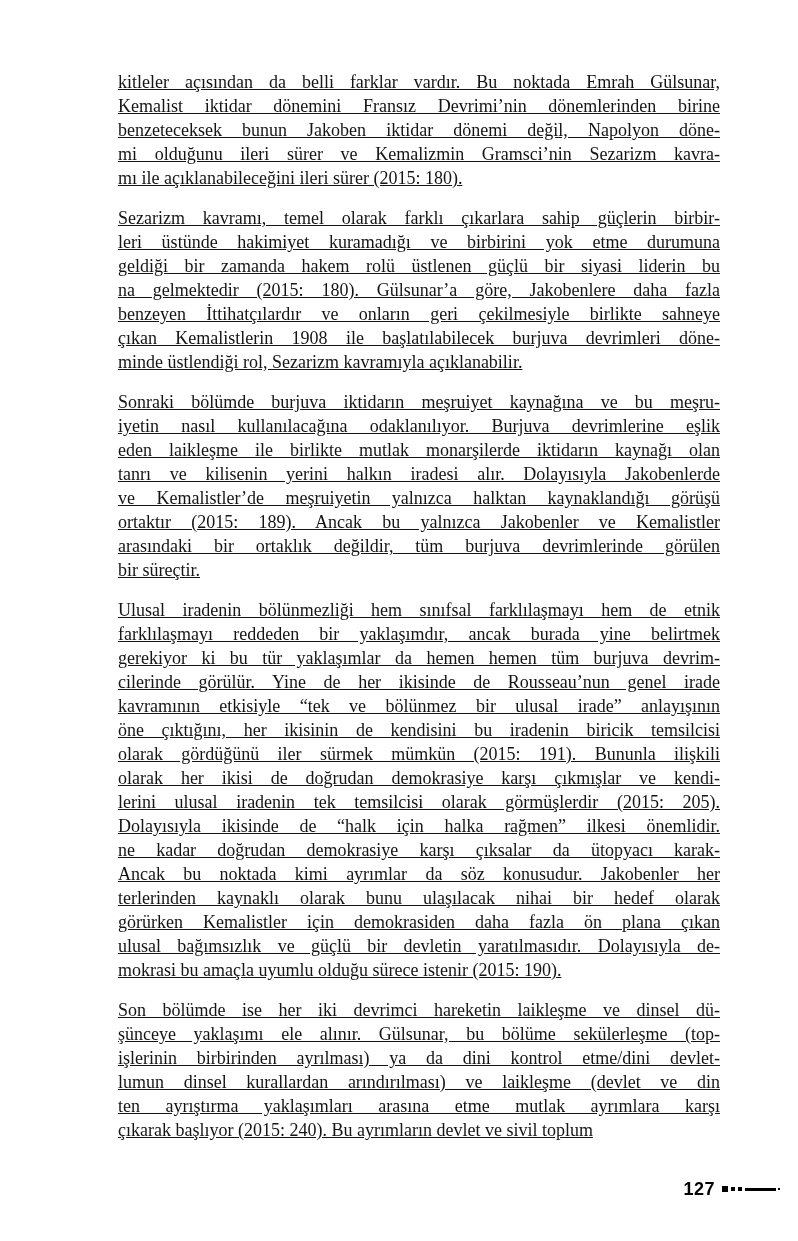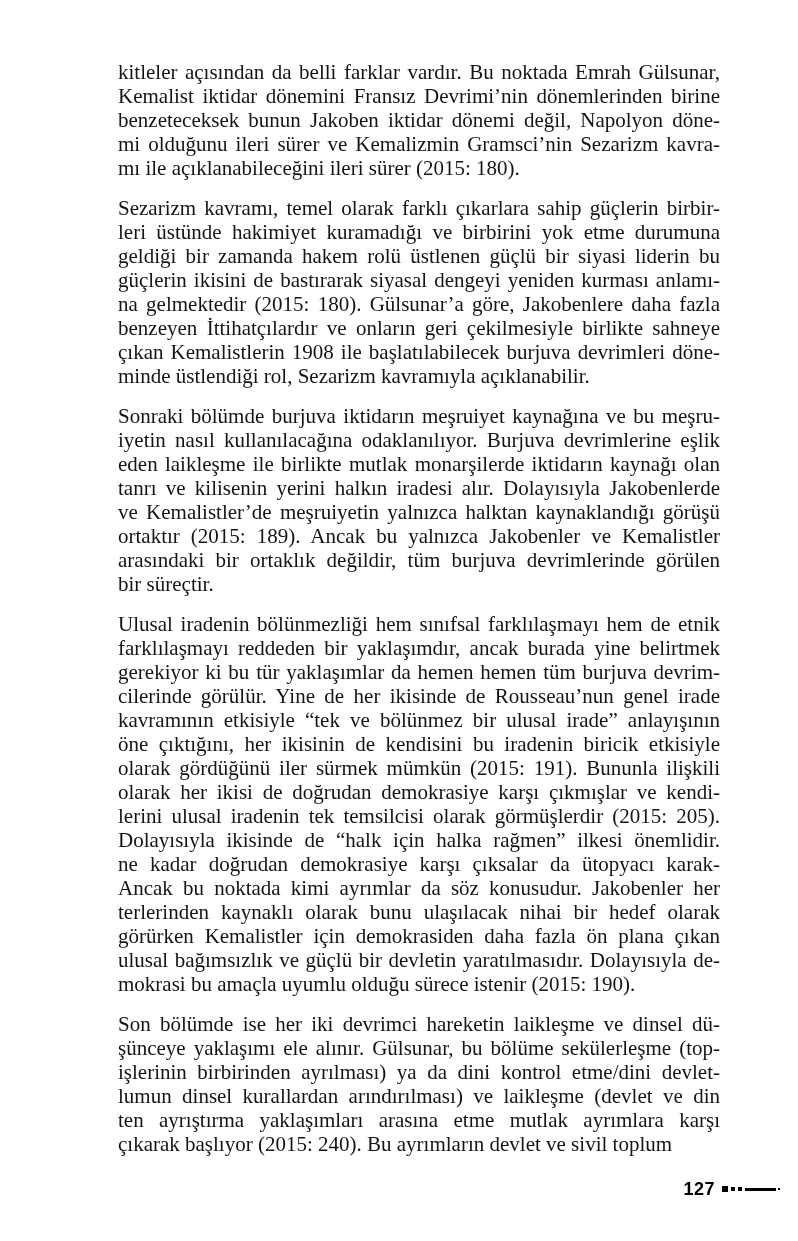--- a/index.html
+++ b/index.html
@@ -11,25 +11,26 @@
     position: relative;
     width: 798px;
     height: 1241px;
     background: #ffffff;
     overflow: hidden;
     font-family: "Liberation Serif", serif;
   }
   .text-block {
     position: absolute;
     left: 118px;
-    top: 60px;
+    top: 70px;
     width: 602px;
     color: #141414;
-    font-size: 21px;
+    font-size: 18px;
     line-height: 24px;
+    text-decoration: underline;
   }
   .paragraph {
     margin: 0 0 16px 0;
   }
   .line {
     text-align: justify;
     text-align-last: justify;
     height: 24px;
   }
   .line.last {
@@ -86,21 +87,20 @@
         <div class="line">kitleler açısından da belli farklar vardır. Bu noktada Emrah Gülsunar,</div>
         <div class="line">Kemalist iktidar dönemini Fransız Devrimi’nin dönemlerinden birine</div>
         <div class="line">benzeteceksek bunun Jakoben iktidar dönemi değil, Napolyon döne-</div>
         <div class="line">mi olduğunu ileri sürer ve Kemalizmin Gramsci’nin Sezarizm kavra-</div>
         <div class="line last">mı ile açıklanabileceğini ileri sürer (2015: 180).</div>
       </div>
       <div class="paragraph">
         <div class="line">Sezarizm kavramı, temel olarak farklı çıkarlara sahip güçlerin birbir-</div>
         <div class="line">leri üstünde hakimiyet kuramadığı ve birbirini yok etme durumuna</div>
         <div class="line">geldiği bir zamanda hakem rolü üstlenen güçlü bir siyasi liderin bu</div>
-        <div class="line">güçlerin ikisini de bastırarak siyasal dengeyi yeniden kurması anlamı-</div>
         <div class="line">na gelmektedir (2015: 180). Gülsunar’a göre, Jakobenlere daha fazla</div>
         <div class="line">benzeyen İttihatçılardır ve onların geri çekilmesiyle birlikte sahneye</div>
         <div class="line">çıkan Kemalistlerin 1908 ile başlatılabilecek burjuva devrimleri döne-</div>
         <div class="line last">minde üstlendiği rol, Sezarizm kavramıyla açıklanabilir.</div>
       </div>
       <div class="paragraph">
         <div class="line">Sonraki bölümde burjuva iktidarın meşruiyet kaynağına ve bu meşru-</div>
         <div class="line">iyetin nasıl kullanılacağına odaklanılıyor. Burjuva devrimlerine eşlik</div>
         <div class="line">eden laikleşme ile birlikte mutlak monarşilerde iktidarın kaynağı olan</div>
         <div class="line">tanrı ve kilisenin yerini halkın iradesi alır. Dolayısıyla Jakobenlerde</div>
@@ -108,21 +108,21 @@
         <div class="line">ortaktır (2015: 189). Ancak bu yalnızca Jakobenler ve Kemalistler</div>
         <div class="line">arasındaki bir ortaklık değildir, tüm burjuva devrimlerinde görülen</div>
         <div class="line last">bir süreçtir.</div>
       </div>
       <div class="paragraph">
         <div class="line">Ulusal iradenin bölünmezliği hem sınıfsal farklılaşmayı hem de etnik</div>
         <div class="line">farklılaşmayı reddeden bir yaklaşımdır, ancak burada yine belirtmek</div>
         <div class="line">gerekiyor ki bu tür yaklaşımlar da hemen hemen tüm burjuva devrim-</div>
         <div class="line">cilerinde görülür. Yine de her ikisinde de Rousseau’nun genel irade</div>
         <div class="line">kavramının etkisiyle “tek ve bölünmez bir ulusal irade” anlayışının</div>
-        <div class="line">öne çıktığını, her ikisinin de kendisini bu iradenin biricik etkisiyle</div>
+        <div class="line">öne çıktığını, her ikisinin de kendisini bu iradenin biricik temsilcisi</div>
         <div class="line">olarak gördüğünü iler sürmek mümkün (2015: 191). Bununla ilişkili</div>
         <div class="line">olarak her ikisi de doğrudan demokrasiye karşı çıkmışlar ve kendi-</div>
         <div class="line">lerini ulusal iradenin tek temsilcisi olarak görmüşlerdir (2015: 205).</div>
         <div class="line">Dolayısıyla ikisinde de “halk için halka rağmen” ilkesi önemlidir.</div>
         <div class="line">ne kadar doğrudan demokrasiye karşı çıksalar da ütopyacı karak-</div>
         <div class="line">Ancak bu noktada kimi ayrımlar da söz konusudur. Jakobenler her</div>
         <div class="line">terlerinden kaynaklı olarak bunu ulaşılacak nihai bir hedef olarak</div>
         <div class="line">görürken Kemalistler için demokrasiden daha fazla ön plana çıkan</div>
         <div class="line">ulusal bağımsızlık ve güçlü bir devletin yaratılmasıdır. Dolayısıyla de-</div>
         <div class="line last">mokrasi bu amaçla uyumlu olduğu sürece istenir (2015: 190).</div>

